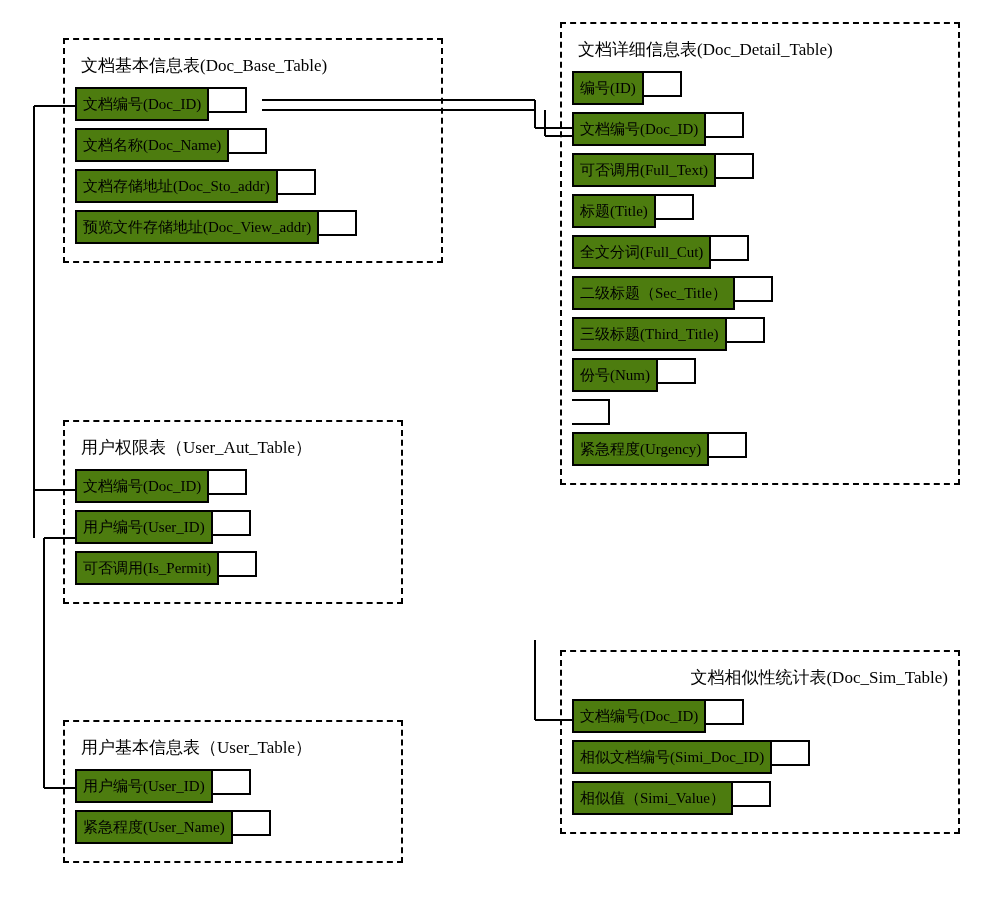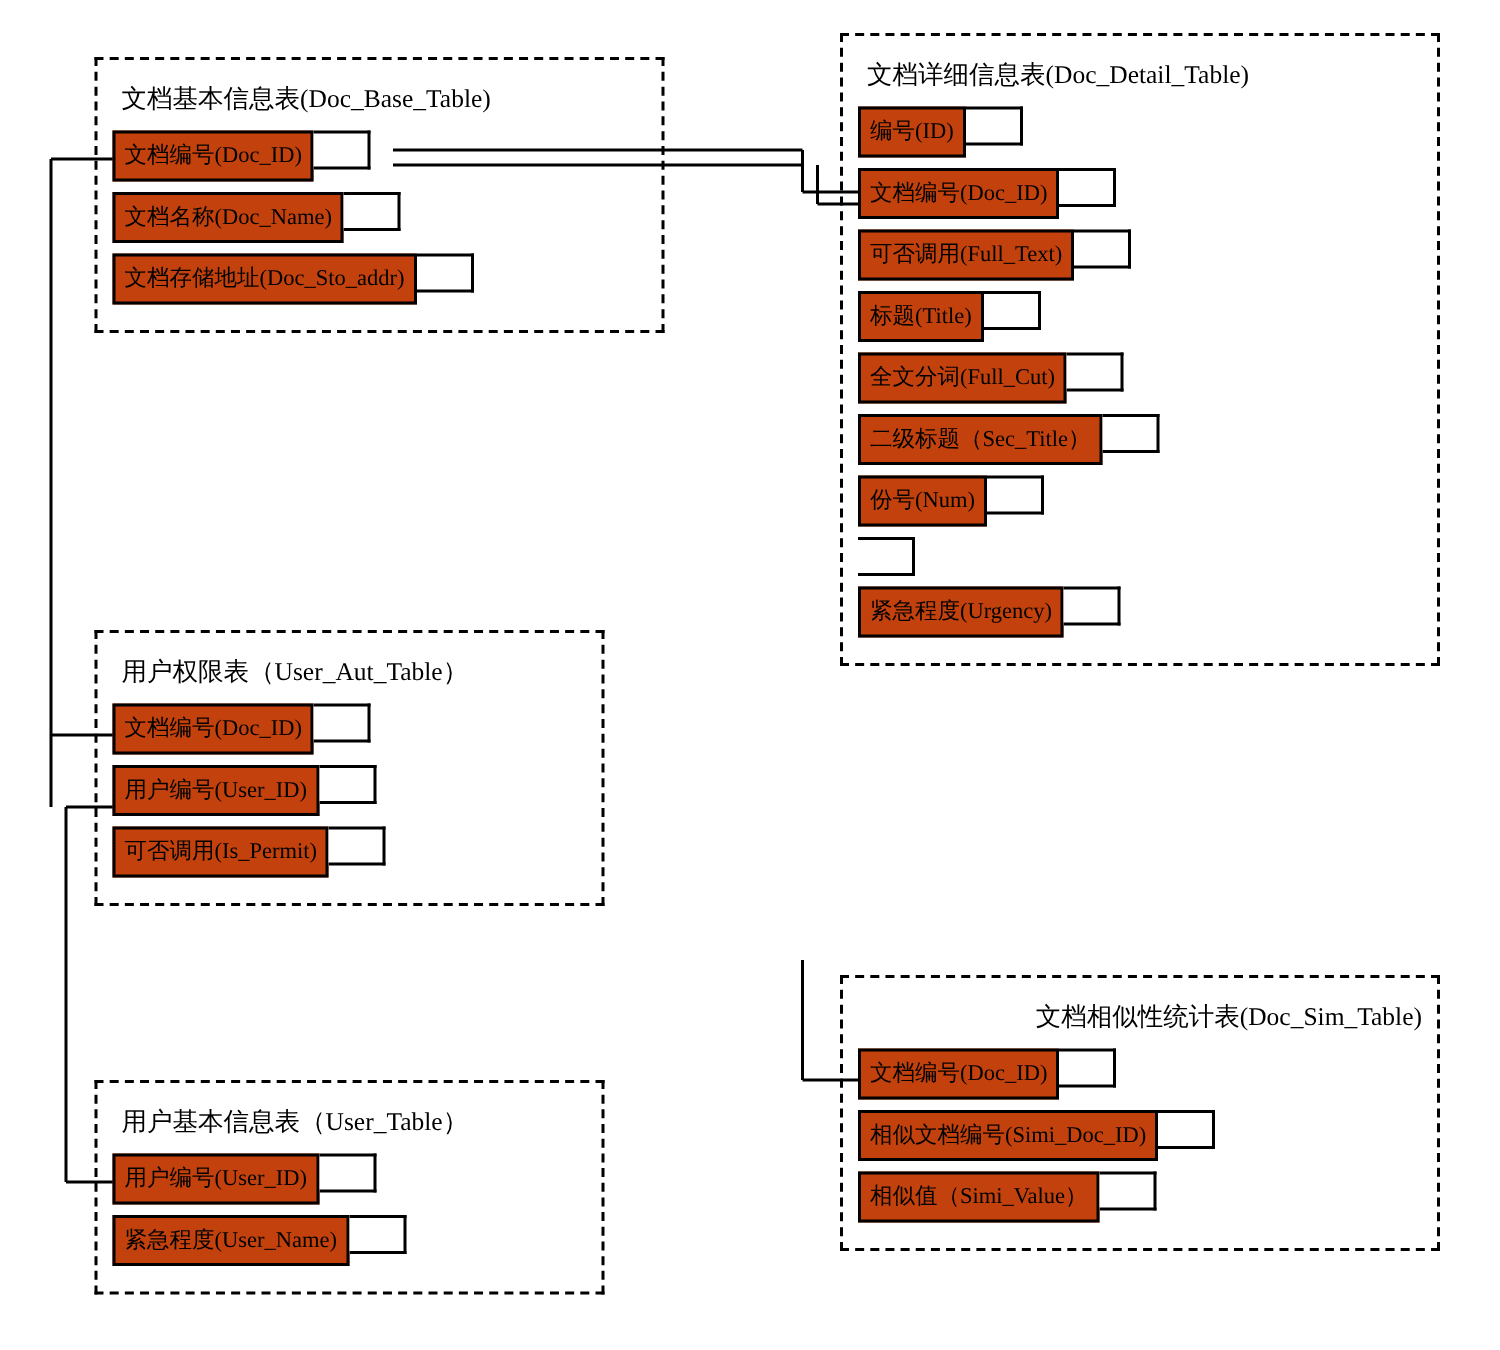--- a/index.html
+++ b/index.html
@@ -30,21 +30,21 @@
   .field {
     display: flex;
     margin: 0 0 7px 0;
   }
   .field-label {
     border: 2px solid #000;
     padding: 4px 6px;
     height: 22px;
     line-height: 22px;
     white-space: nowrap;
-    background: #c2410c;
+    background: #4d7c0f;
     box-sizing: content-box;
   }
   .field-val {
     border: 2px solid #000;
     border-left: none;
     width: 36px;
     height: 22px;
     line-height: 22px;
     box-sizing: content-box;
     background: #fff;
@@ -97,20 +97,24 @@
       <div class="field-val"></div>
     </div>
     <div class="field">
       <div class="field-label">文档名称(Doc_Name)</div>
       <div class="field-val"></div>
     </div>
     <div class="field">
       <div class="field-label bold">文档存储地址(Doc_Sto_addr)</div>
       <div class="field-val"></div>
     </div>
+    <div class="field">
+      <div class="field-label">预览文件存储地址(Doc_View_addr)</div>
+      <div class="field-val"></div>
+    </div>
   </div>
 
   <div class="tbl" style="left:63px; top:420px; width:340px;">
     <div class="tbl-title">用户权限表（User_Aut_Table）</div>
     <div class="field">
       <div class="field-label">文档编号(Doc_ID)</div>
       <div class="field-val"></div>
     </div>
     <div class="field">
       <div class="field-label">用户编号(User_ID)</div>
@@ -154,20 +158,24 @@
     </div>
     <div class="field">
       <div class="field-label">全文分词(Full_Cut)</div>
       <div class="field-val"></div>
     </div>
     <div class="field">
       <div class="field-label">二级标题（Sec_Title）</div>
       <div class="field-val"></div>
     </div>
     <div class="field">
+      <div class="field-label">三级标题(Third_Title)</div>
+      <div class="field-val"></div>
+    </div>
+    <div class="field">
       <div class="field-label">份号(Num)</div>
       <div class="field-val"></div>
     </div>
     <div class="field">
       <div class="field-val"></div>
     </div>
     <div class="field">
       <div class="field-label">紧急程度(Urgency)</div>
       <div class="field-val"></div>
     </div>

